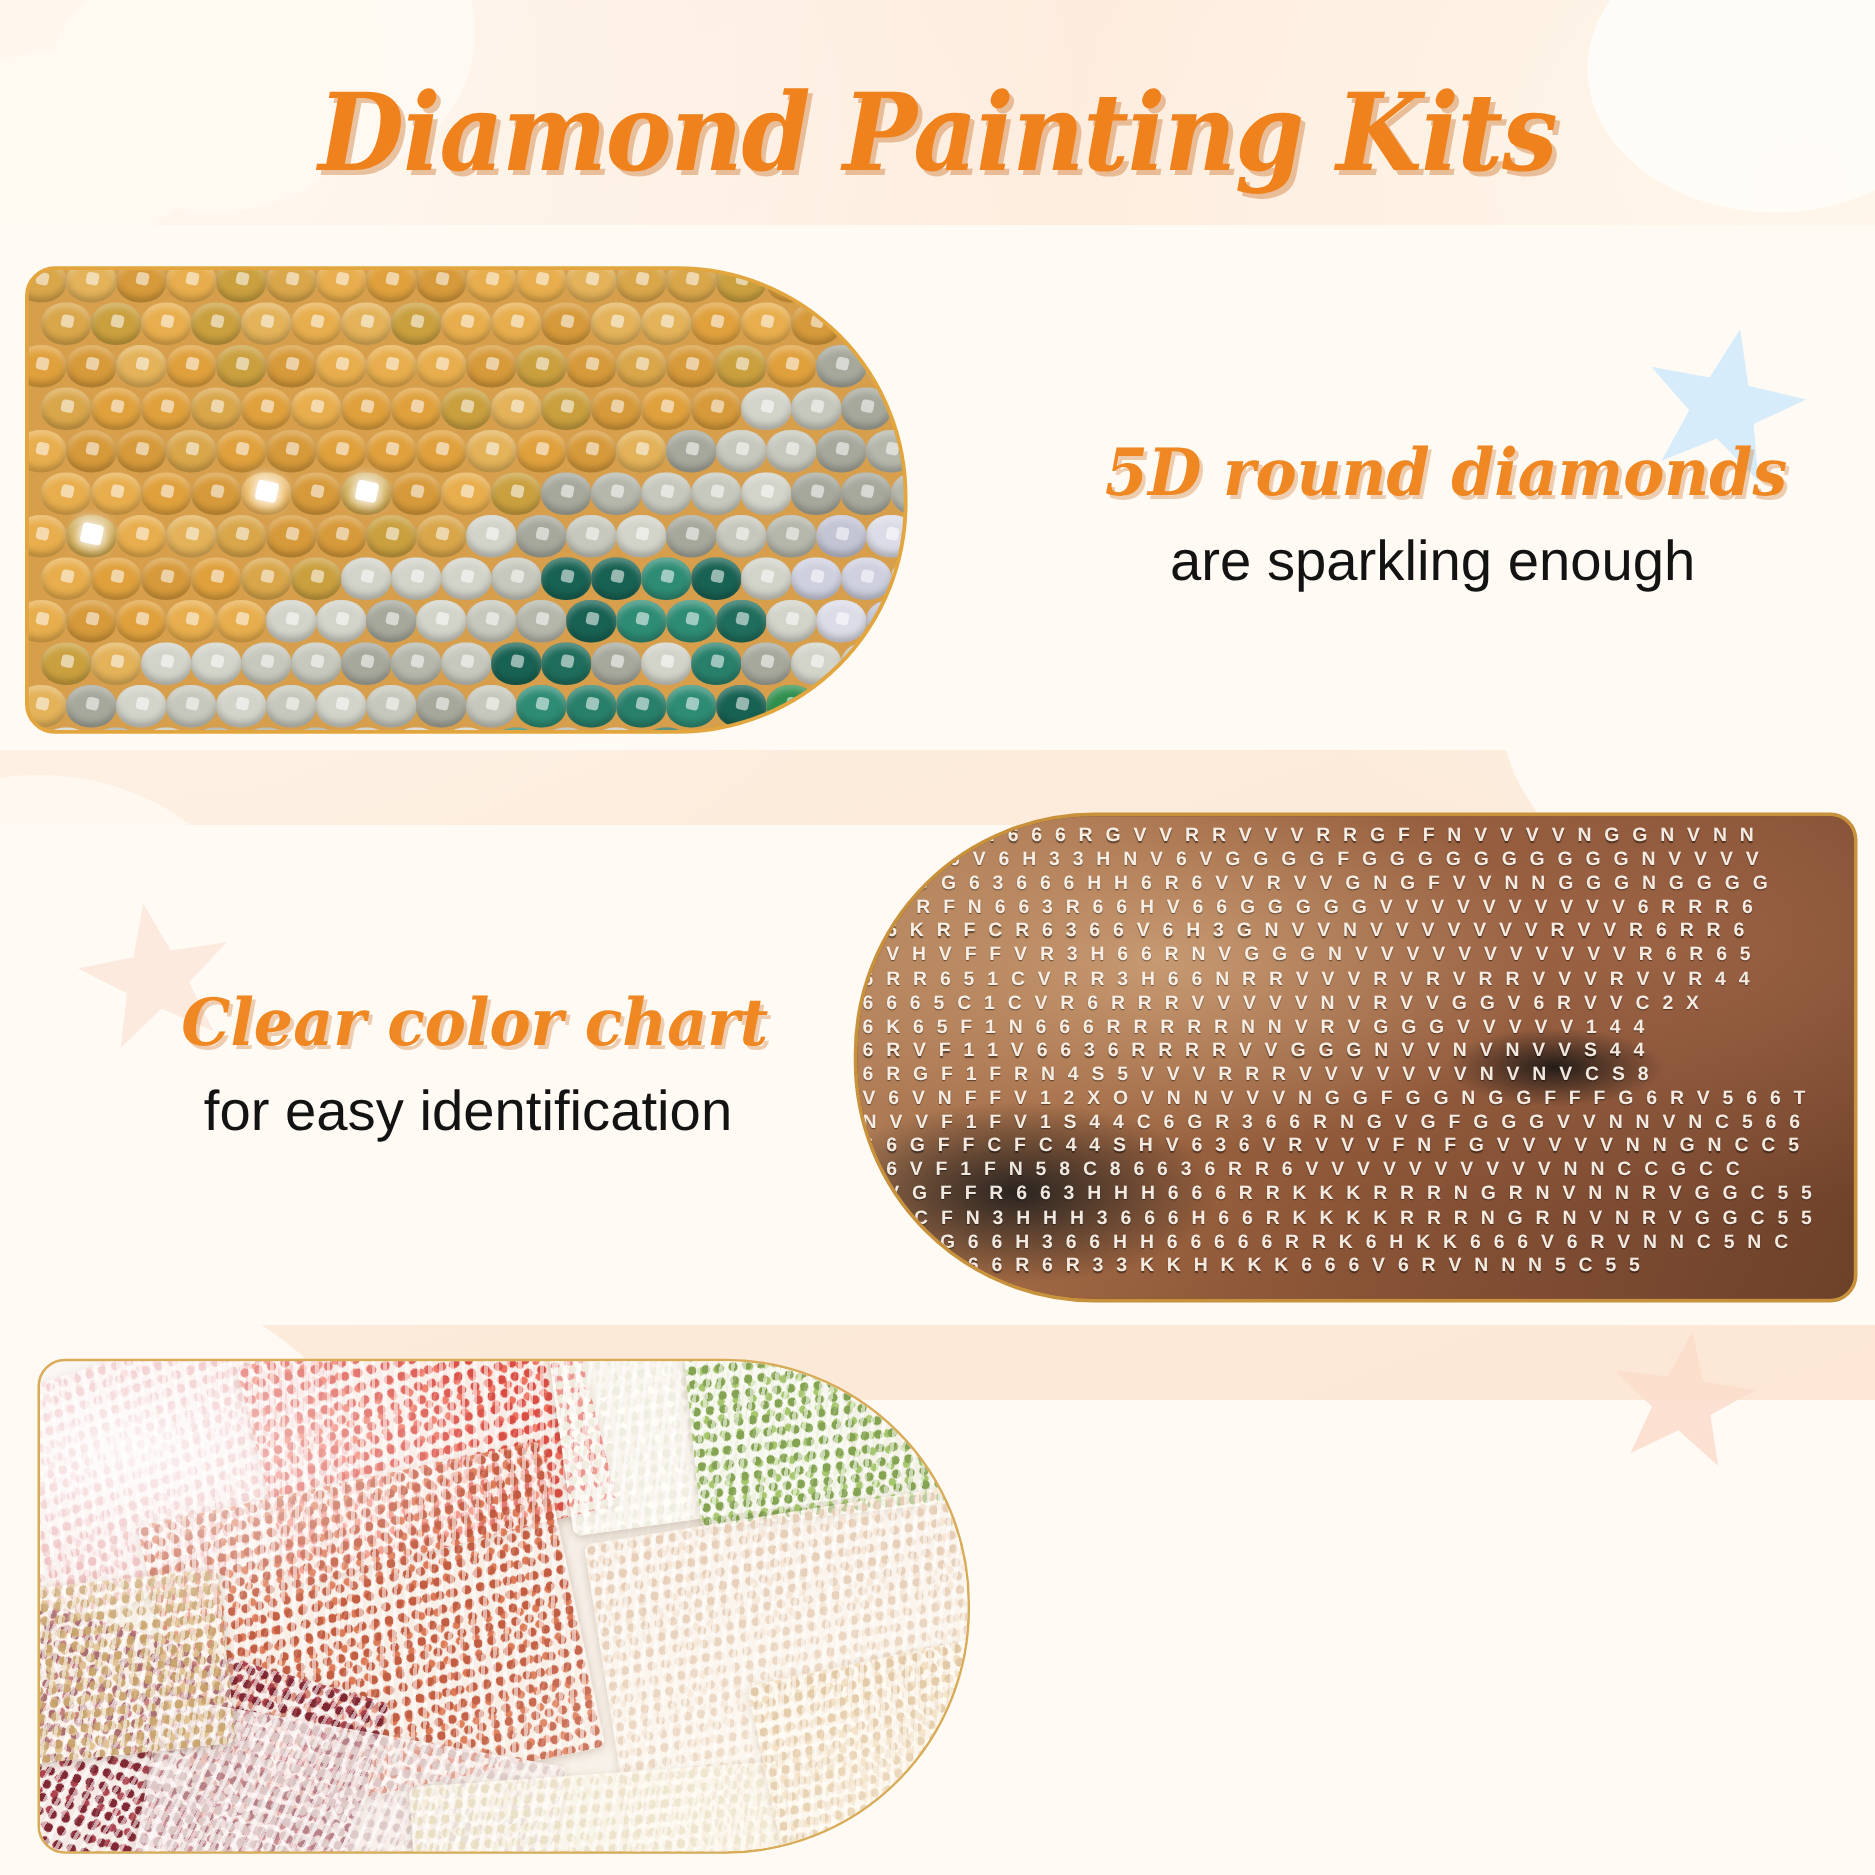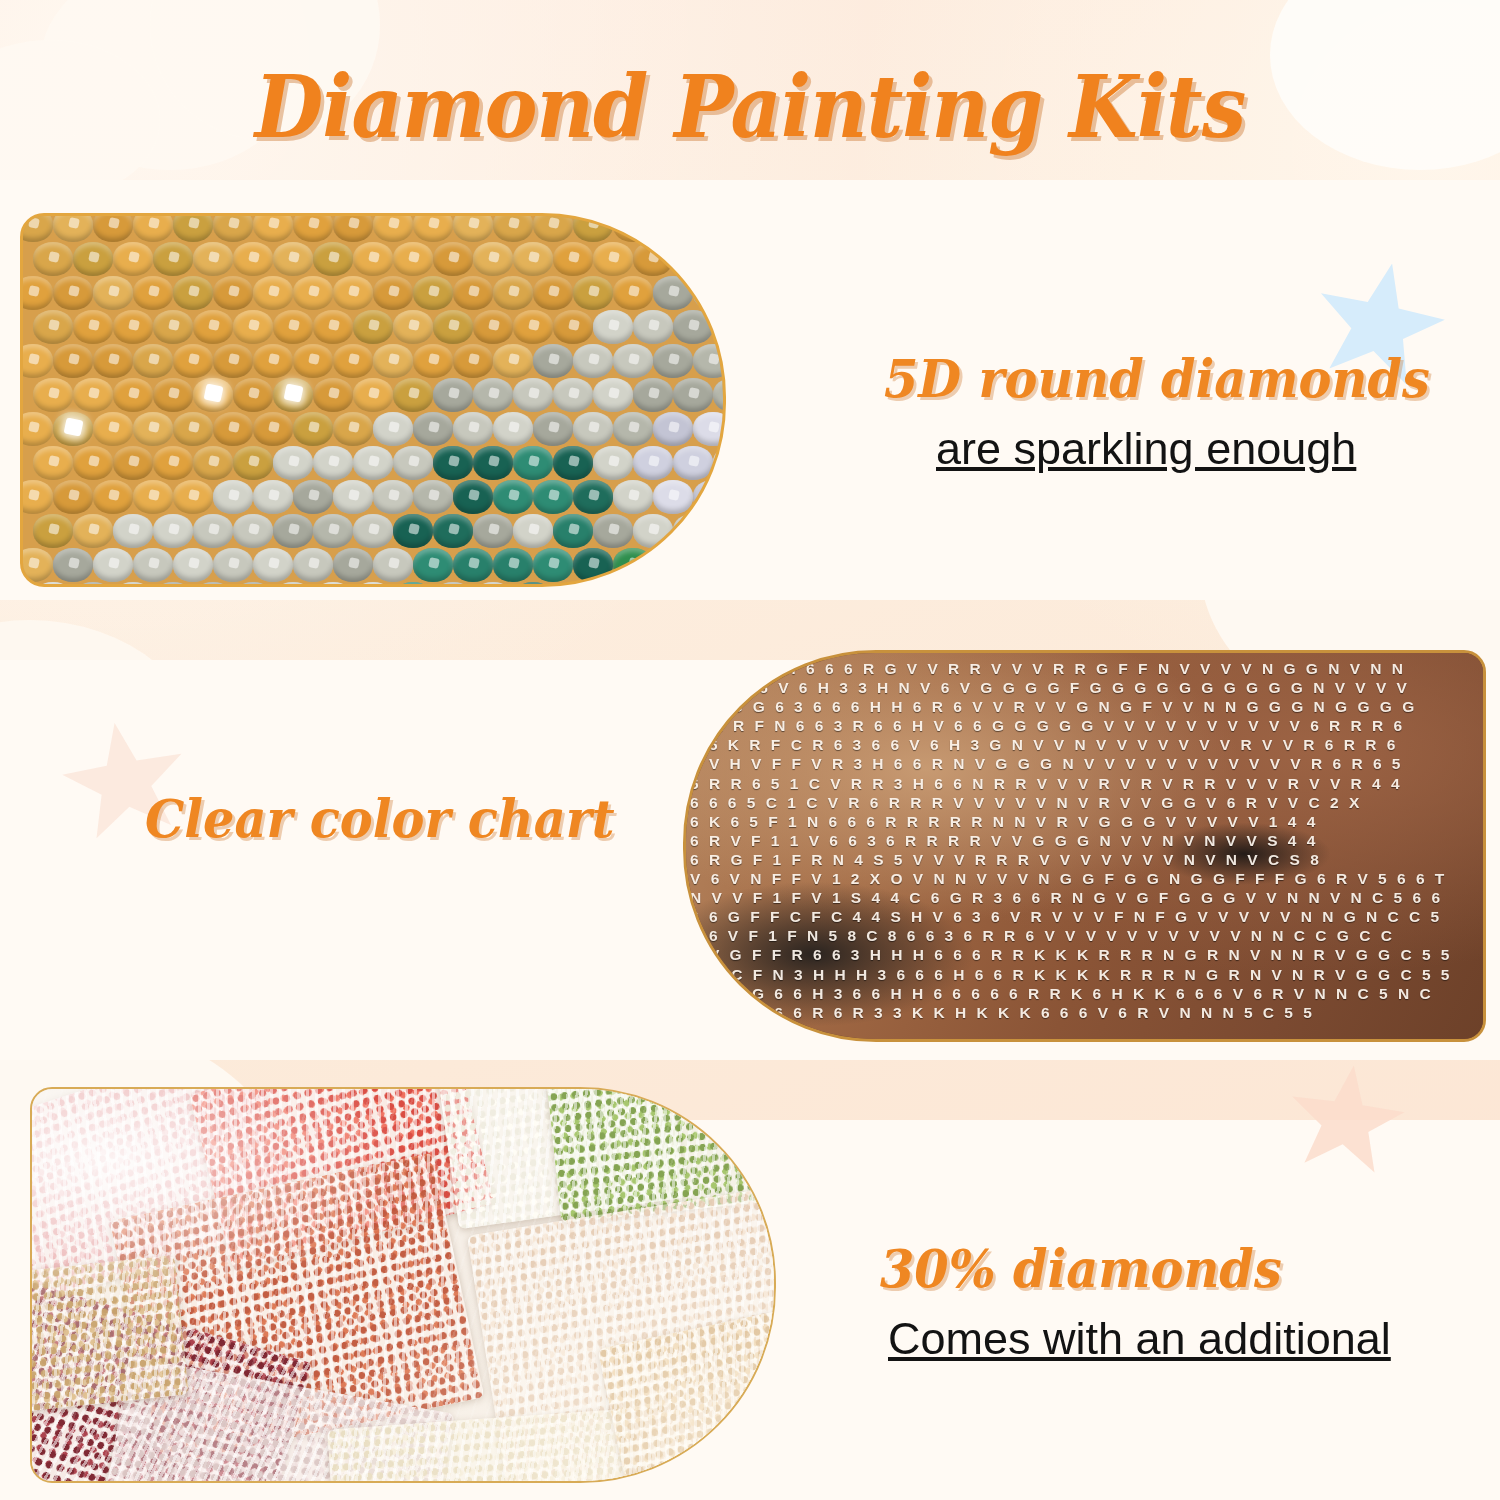--- a/index.html
+++ b/index.html
@@ -189,21 +189,20 @@
     white-space: nowrap;
     transform: scaleX(.95);
     transform-origin: left center;
   }
   .subline {
     font-family: "Liberation Sans", sans-serif;
     font-size: 45px;
     color: #131313;
     white-space: nowrap;
     margin-top: 14px;
-    text-decoration: underline;
   }
   .txt-1 { left: 884px; top: 348px; }
   .txt-2 { left: 145px; top: 788px; }
   .txt-3 { left: 880px; top: 1238px; }
   .txt-1 .headline, .txt-1 .subline,
   .txt-2 .headline, .txt-2 .subline,
   .txt-3 .headline, .txt-3 .subline { text-align: left; }
   .txt-1 .subline { margin-left: 52px; }
   .txt-2 .subline { margin-left: 18px; }
   .txt-3 .subline { margin-left: 8px; }
@@ -458,20 +457,21 @@
     <div class="subline">are sparkling enough</div>
   </div>
 
   <div class="panel panel-2">
     <div class="chart-canvas"></div>
     <div class="chart-rows" id="chart-rows"><div>  N 6 V 6 H 6 6 6 R G V V R R V V V R R G F F N V V V V N G G N V N N</div><div> o V N 6 V 6 H 3 3 H N V 6 V G G G G F G G G G G G G G G G N V V V V</div><div>H 6 G G 6 3 6 6 6 H H 6 R 6 V V R V V G N G F V V N N G G G N G G G G</div><div>H K R F N 6 6 3 R 6 6 H V 6 6 G G G G G V V V V V V V V V V 6 R R R 6</div><div>6 6 K R F C R 6 3 6 6 V 6 H 3 G N V V N V V V V V V V R V V R 6 R R 6</div><div>6 V H V F F V R 3 H 6 6 R N V G G G N V V V V V V V V V V V R 6 R 6 5</div><div>6 R R 6 5 1 C V R R 3 H 6 6 N R R V V V R V R V R R V V V R V V R 4 4</div><div>6 6 6 5 C 1 C V R 6 R R R V V V V V N V R V V G G V 6 R V V C 2 X</div><div>6 K 6 5 F 1 N 6 6 6 R R R R R N N V R V G G G V V V V V 1 4 4</div><div>6 R V F 1 1 V 6 6 3 6 R R R R V V G G G N V V N V N V V S 4 4</div><div>6 R G F 1 F R N 4 S 5 V V V R R R V V V V V V V N V N V C S 8</div><div>V 6 V N F F V 1 2 X O V N N V V V N G G F G G N G G F F F G 6 R V 5 6 6 T</div><div>N V V F 1 F V 1 S 4 4 C 6 G R 3 6 6 R N G V G F G G G V V N N V N C 5 6 6</div><div>6 6 G F F C F C 4 4 S H V 6 3 6 V R V V V F N F G V V V V V N N G N C C 5</div><div>6 6 V F 1 F N 5 8 C 8 6 6 3 6 R R 6 V V V V V V V V V V N N C C G C C</div><div>6 V G F F R 6 6 3 H H H 6 6 6 R R K K K R R R N G R N V N N R V G G C 5 5</div><div>V V C F N 3 H H H 3 6 6 6 H 6 6 R K K K K R R R N G R N V N R V G G C 5 5</div><div>V N F G 6 6 H 3 6 6 H H 6 6 6 6 6 R R K 6 H K K 6 6 6 V 6 R V N N C 5 N C</div><div>F G V K 6 6 R 6 R 3 3 K K H K K K 6 6 6 V 6 R V N N N 5 C 5 5</div></div>
   </div>
 
   <div class="feature-text txt-2">
     <div class="headline">Clear color chart</div>
+    <div class="subline">for easy identification</div>
   </div>
 
   <div class="panel panel-3">
     <div id="bag-wrap" style="position:absolute;inset:0;">
         <div class="bag" style="left: -50px; top: -10px; width: 300px; height: 190px; transform: rotate(-18deg); background: rgba(250, 235, 235, 0.5); z-index: 0;">
           <div class="grain" style="background-image: radial-gradient(circle, rgb(232, 169, 169) 0px, rgb(232, 169, 169) 3.4px, rgba(0, 0, 0, 0) 3.8px), radial-gradient(circle, rgb(242, 198, 198) 0px, rgb(242, 198, 198) 3px, rgba(0, 0, 0, 0) 3.4px);"></div>
           <div class="foil"></div>
         </div>
         <div class="bag" style="left: 175px; top: -30px; width: 270px; height: 180px; transform: rotate(-14deg); background: rgba(255, 230, 225, 0.35); z-index: 1;">
           <div class="grain" style="background-image: radial-gradient(circle, rgb(216, 69, 58) 0px, rgb(216, 69, 58) 3.4px, rgba(0, 0, 0, 0) 3.8px), radial-gradient(circle, rgb(239, 106, 87) 0px, rgb(239, 106, 87) 3px, rgba(0, 0, 0, 0) 3.4px);"></div>
@@ -510,18 +510,14 @@
           <div class="foil"></div>
         </div>
         <div class="bag" style="left: 585px; top: 235px; width: 220px; height: 210px; transform: rotate(-12deg); background: rgba(255, 248, 236, 0.35); z-index: 10;">
           <div class="grain" style="background-image: radial-gradient(circle, rgb(216, 183, 138) 0px, rgb(216, 183, 138) 3.4px, rgba(0, 0, 0, 0) 3.8px), radial-gradient(circle, rgb(238, 212, 174) 0px, rgb(238, 212, 174) 3px, rgba(0, 0, 0, 0) 3.4px);"></div>
           <div class="foil"></div>
         </div>
         <div style="position: absolute; inset: 0px; z-index: 99; pointer-events: none; background: radial-gradient(at 10% 18%, rgba(255, 255, 255, 0.85) 0%, rgba(255, 255, 255, 0) 32%), radial-gradient(at 92% 88%, rgba(255, 250, 240, 0.5) 0%, rgba(255, 250, 240, 0) 40%), repeating-linear-gradient(108deg, rgba(255, 255, 255, 0.12) 0px, rgba(255, 255, 255, 0.12) 2px, rgba(255, 255, 255, 0) 2px, rgba(255, 255, 255, 0) 14px);"></div>
       </div>
   </div>
 
-  <div class="feature-text txt-3">
-    <div class="headline">30% diamonds</div>
-    <div class="subline">Comes with an additional</div>
-  </div>
 
 </div>
 
 </body></html>

